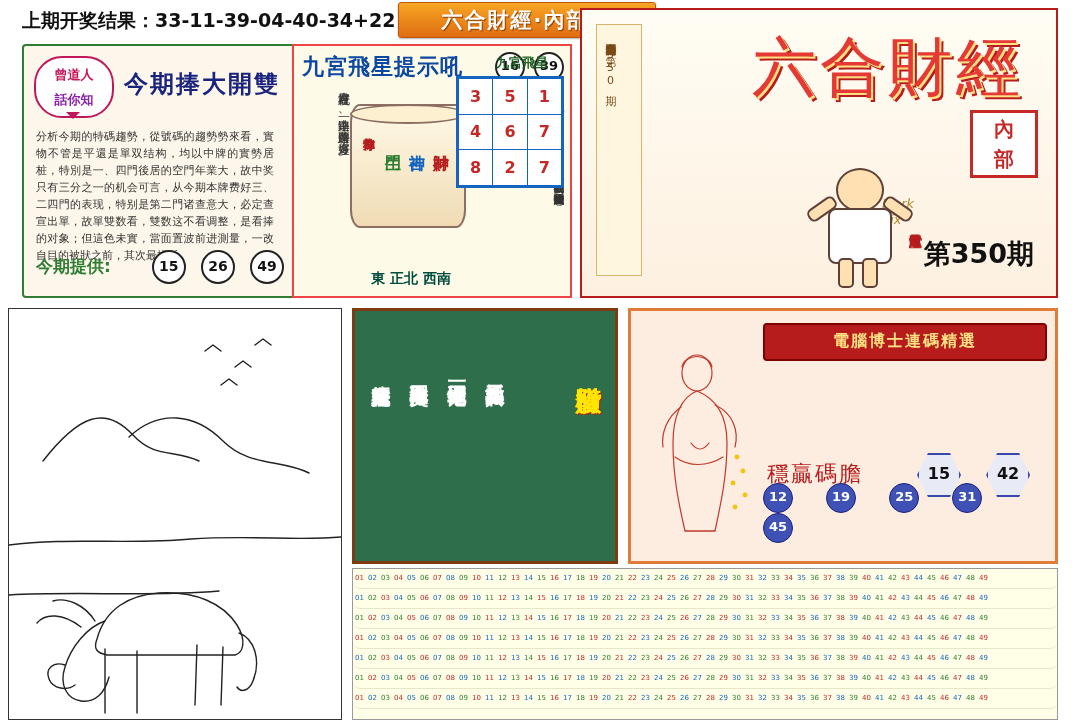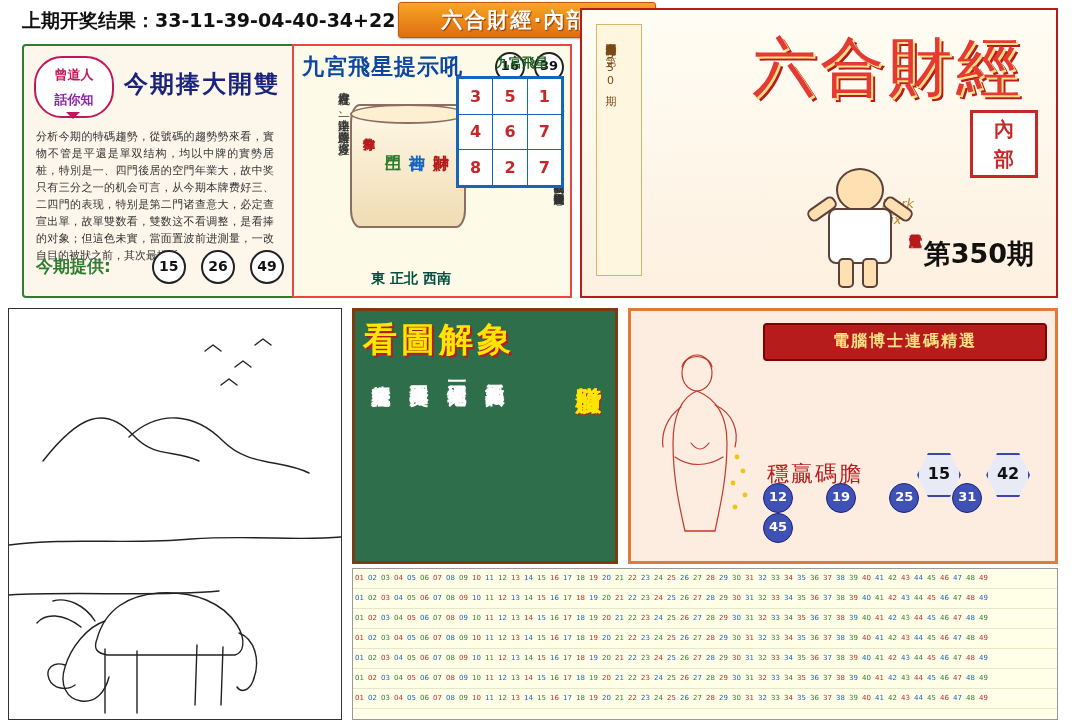--- a/index.html
+++ b/index.html
@@ -85,21 +85,21 @@
   #p6 .bigballs{position:absolute;left:266px;top:142px;}
   #p6 .hexball{display:inline-block;width:40px;height:40px;line-height:38px;text-align:center;font-size:16px;font-weight:bold;color:#111;
      background:#e8eaf6;border:2px solid #3949ab;margin-left:20px;
      clip-path:polygon(25% 0,75% 0,100% 50%,75% 100%,25% 100%,0 50%);}
   #p6 .smallrow{position:absolute;left:132px;bottom:18px;}
   #p6 .smallrow .b{display:inline-block;width:28px;height:28px;line-height:26px;text-align:center;font-size:13px;font-weight:bold;color:#fff;
      background:#3f51b5;border:1px solid #1a237e;border-radius:50%;margin-right:28px;}
   #p6 .lady{position:absolute;left:10px;top:36px;width:118px;height:200px;}
   
   #p7{position:absolute;left:352px;top:568px;width:706px;height:152px;background:#ffffe8;border:1px solid #999;box-sizing:border-box;overflow:hidden;}
-  #p7 .row{display:flex;height:19px;align-items:flex-start;border-bottom:1px solid #e6e6c8;}
+  #p7 .row{display:flex;height:19px;align-items:flex-start;border-bottom:1px solid #e6e6c8;border-radius:7px;}
   #p7 .cell{width:13px;height:19px;line-height:19px;text-align:center;font-size:7px;color:#c62828;flex:0 0 13px;}
   #p7 .cell.b{color:#1565c0;}
   #p7 .cell.g{color:#2e7d32;}
 </style>
 </head>
 <body>
 
 <div id="topbar">
   <div id="lastresult">
     <span>上期开奖结果：</span><span>33-11-39-04-40-34+22</span>
@@ -255,21 +255,20 @@
         <path d="M46 565 l0 16"></path>
       <circle cx="104" cy="576" r="5"></circle>
         <path d="M104 581 l0 16"></path>
       <circle cx="318" cy="540" r="5"></circle>
         <path d="M318 545 l0 14"></path>
     </g>
   </svg>
 </div>
 
 <div id="p5">
-  <div class="ttl">看圖解象</div>
   <div class="poem">
     <div class="col vert">共和三二提八數</div>
     <div class="col vert">翠懼一五比四七</div>
     <div class="col vert">三夸四取排獎肉</div>
     <div class="col vert">光宗耀祖定八戴</div>
   </div>
   <div class="side vert">發橫財</div>
 </div>
 
 <div id="p6">

